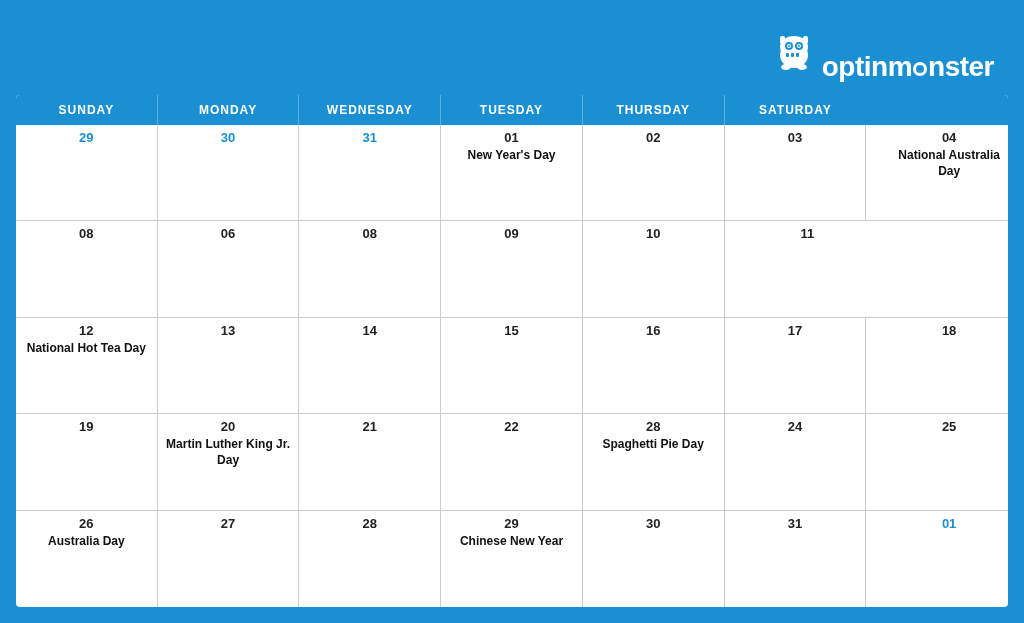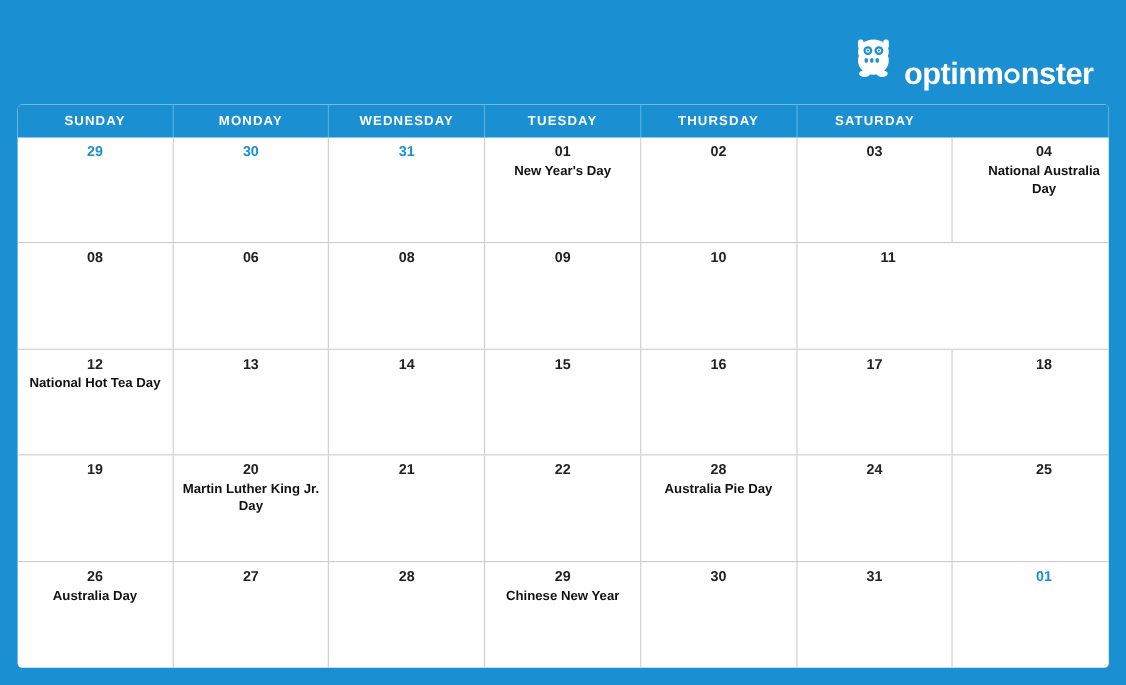--- a/index.html
+++ b/index.html
@@ -240,21 +240,21 @@
           <div class="holiday-name">Martin Luther King Jr. Day</div>
         </div>
         <div class="calendar-day">
           <div class="day-number">21</div>
         </div>
         <div class="calendar-day">
           <div class="day-number">22</div>
         </div>
         <div class="calendar-day">
           <div class="day-number">28</div>
-          <div class="holiday-name">Australia Pie Day</div>
+          <div class="holiday-name">Spaghetti Pie Day</div>
         </div>
         <div class="calendar-day">
           <div class="day-number">24</div>
         </div>
         <div class="calendar-day">
           <div class="day-number">25</div>
         </div>
       </div>
       <div class="calendar-week">
         <div class="calendar-day">

